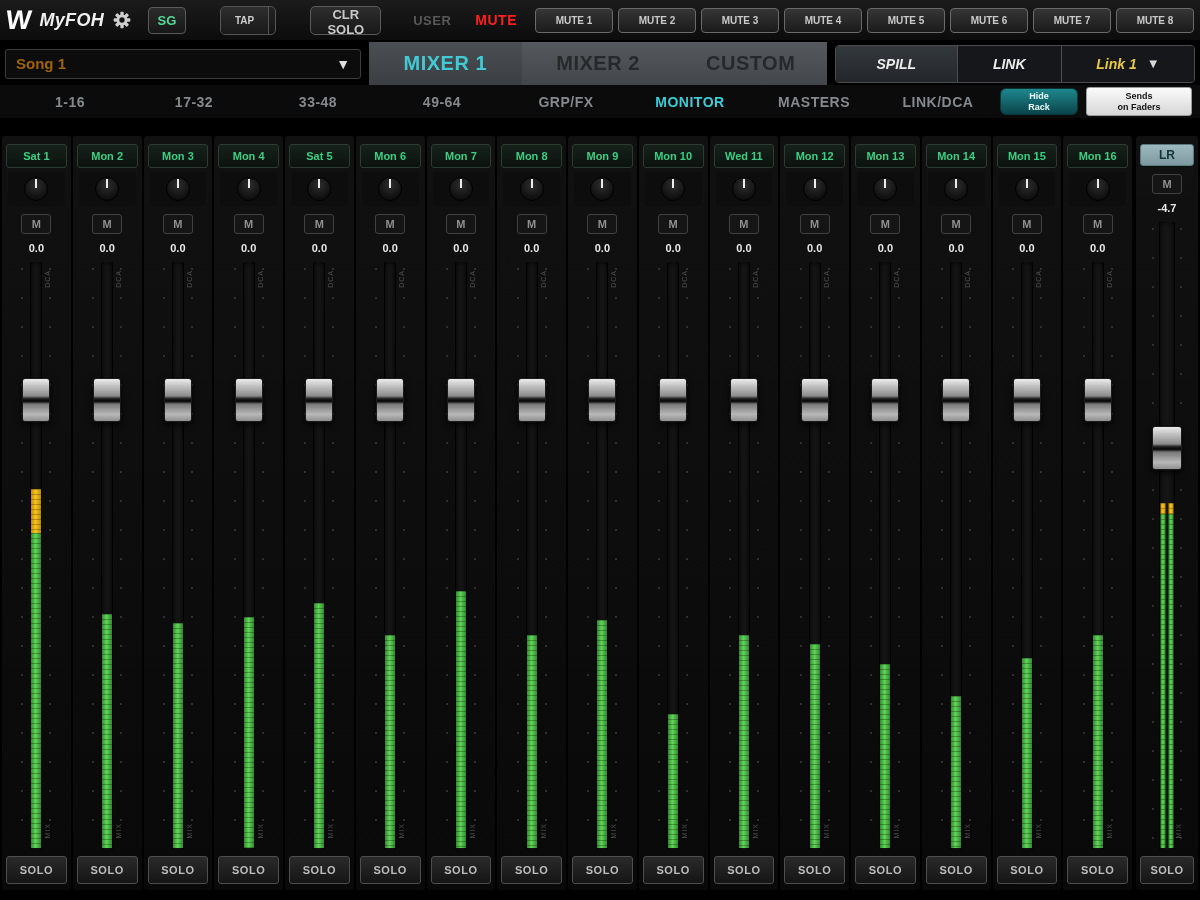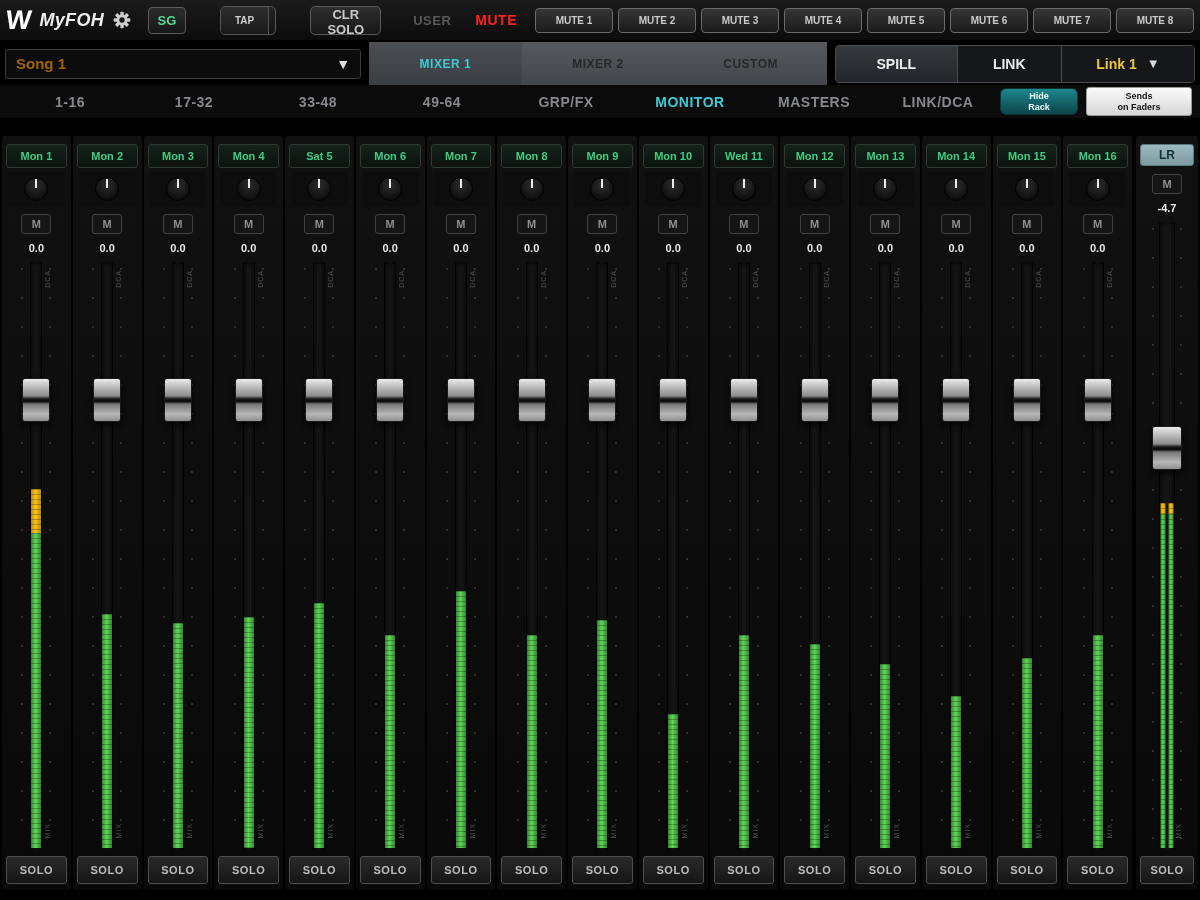--- a/index.html
+++ b/index.html
@@ -30,25 +30,25 @@
              background:linear-gradient(#353535,#1b1b1b); color:#c9c9c9; font-weight:bold; font-size:10px; }
 
   
   .navbar { height:43px; display:flex; align-items:center; background:#000; }
   .song-select { width:356px; height:30px; margin-left:5px; display:flex; align-items:center; cursor:pointer;
                  background:#0c0c0c; border:1px solid #3c3c3c; border-radius:3px; padding:0 10px; }
   .song-label { flex:1; color:#a16207; font-weight:bold; font-size:15px; }
   .song-arrow { color:#e0e0e0; font-size:14px; }
   .mixer-tabs { flex:1; height:100%; margin-left:8px; display:flex; background:linear-gradient(#55595d,#43474b); }
   .mixer-tab { flex:1; display:flex; align-items:center; justify-content:center; cursor:pointer;
-               font-weight:bold; font-size:12px; color:#25292c; letter-spacing:.5px; }
+               font-weight:bold; font-size:20px; color:#25292c; letter-spacing:.5px; }
   .mixer-tab.active { color:#41cad3; background:linear-gradient(#4b4f53,#3b3f43); }
   .right-group { width:360px; height:38px; margin:0 5px 0 8px; display:flex; border:1px solid #4c4c4c;
                  border-radius:4px; overflow:hidden; }
-  .seg { display:flex; align-items:center; justify-content:center; font-weight:bold; font-size:14px; cursor:pointer; }
+  .seg { display:flex; align-items:center; justify-content:center; font-weight:bold; font-size:14px; cursor:pointer;font-style:italic; }
   .seg-spill { flex:1.05; background:linear-gradient(#34393d,#23272b); color:#ececec; }
   .seg-link { flex:0.9; background:#15171a; color:#ececec; border-left:1px solid #4c4c4c; }
   .seg-linksel { flex:1.15; background:#15171a; color:#e9c83e; border-left:1px solid #4c4c4c; gap:10px; }
   .seg-linksel .arr { color:#d8d8d8; font-size:13px; }
 
   
   .layerbar { height:37px; display:flex; align-items:center; background:#0b0b0b; padding:0 8px;
               border-bottom:4px solid #000; }
   .layer-tabs { flex:1; display:flex; align-items:center; }
   .layer-tab { flex:1; text-align:center; font-weight:bold; font-size:14px; color:#85898d;
@@ -189,21 +189,21 @@
     </div>
     <div class="sends">
       <span>Sends</span>
       <span>on Faders</span>
     </div>
   </div>
 
   <main class="mixer">
     <div id="strips">
         <div class="strip">
-          <div class="ch-name">Mon 1</div>
+          <div class="ch-name">Sat 1</div>
           <div class="pan">
             <div class="knob">
               <div class="ptr"></div>
             </div>
           </div>
           <button class="mbtn">M</button>
           <div class="val">0.0</div>
           <div class="fader-area">
             <div class="ticks tl"></div>
             <div class="ticks tr"></div>

